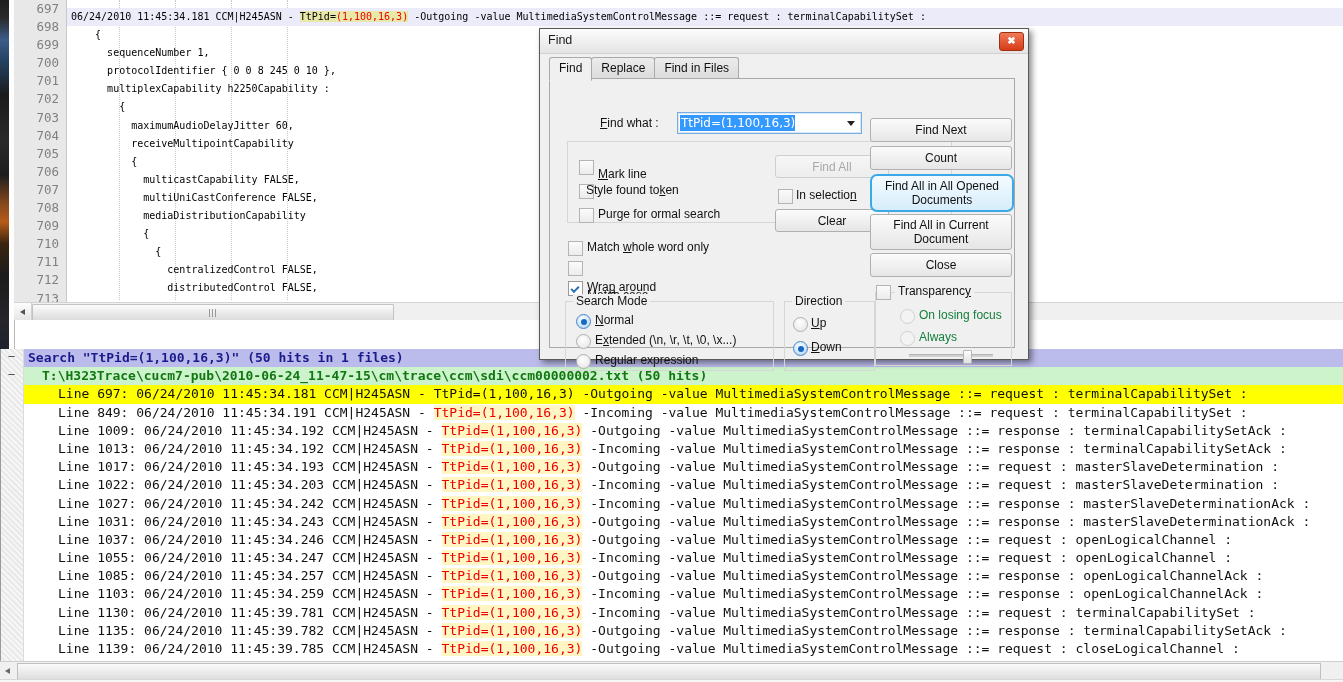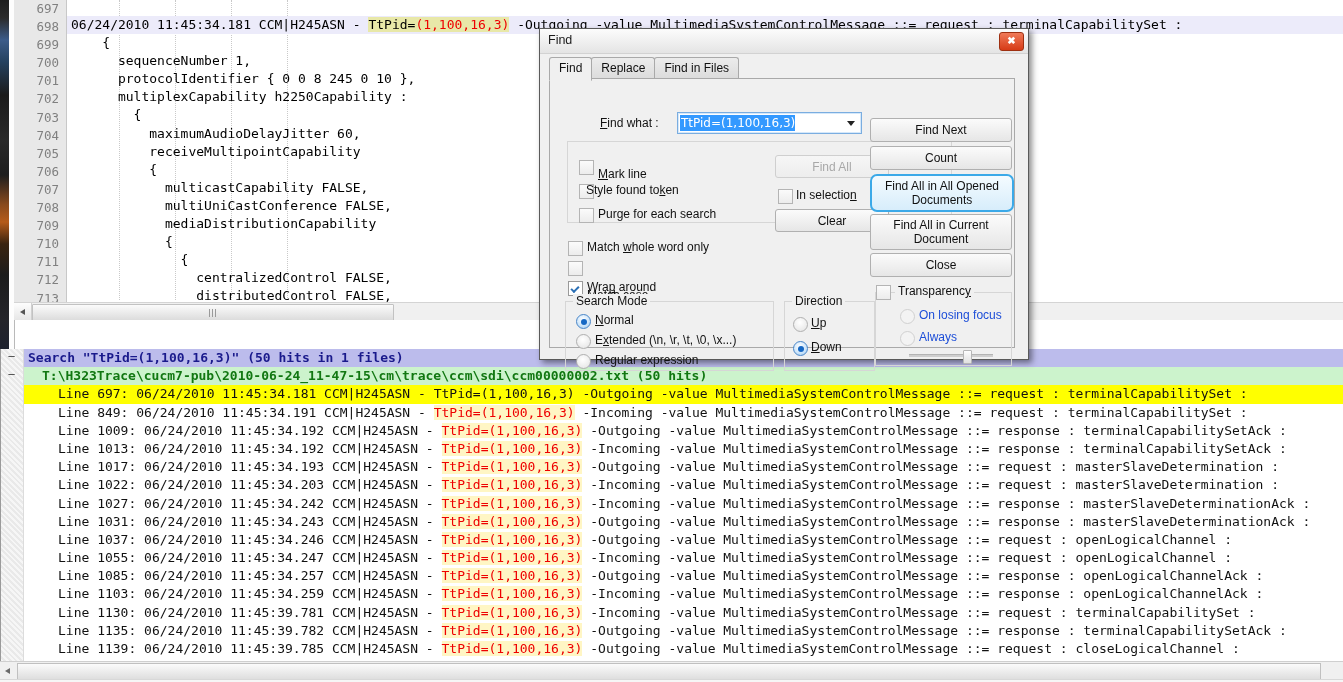--- a/index.html
+++ b/index.html
@@ -15,22 +15,22 @@
       #2b3a2a 432px,#20301f 452px,#1a1a1a 482px,
       #7d1414 510px,#a81b1b 528px,#3a0d0d 552px,
       #1c1c1c 590px,#222 640px,#1a1a1a 682px);}
   .edge-strip2{position:absolute;left:9px;top:0;width:5px;height:682px;background:#fdfdfd;border-right:1px solid #b9b9b9;}
 
   
   .editor{position:absolute;left:14px;top:0;width:1329px;height:320px;background:#fff;overflow:hidden;}
   .gutter{position:absolute;left:0;top:0;width:52px;height:320px;background:#e8e8e8;border-right:1px solid #c8c8c8;}
   .gutter .ln{height:18.1px;line-height:18.1px;text-align:right;padding-right:7px;
     font-family:"DejaVu Sans Mono","Liberation Mono",monospace;font-size:12.5px;color:#808080;}
-  .code{position:absolute;left:53px;top:16px;right:0;height:320px;
-    font-family:"DejaVu Sans Mono","Liberation Mono",monospace;font-size:13px;color:#000;white-space:pre;}
+  .code{position:absolute;left:53px;top:8px;right:0;height:320px;
+    font-family:"DejaVu Sans Mono","Liberation Mono",monospace;font-size:10px;color:#000;white-space:pre;}
   .code .row{height:18.1px;line-height:18.1px;padding-left:4px;}
   .code .row.cur{background:#ecebfa;}
   .hit-y{background:#e8e8a8;}
   .red{color:#ee0000;}
   .indent-guides{position:absolute;left:53px;top:0;width:470px;height:300px;pointer-events:none;}
   .ig{position:absolute;top:0;width:0;border-left:1px dotted #c9c9c9;height:300px;}
 
   
   .hscroll{position:absolute;left:0;bottom:0;height:17px;background:#f0f0f0;border-top:1px solid #d4d4d4;width:100%;}
   .hscroll .arrowL{position:absolute;left:0;top:0;width:17px;height:17px;background:linear-gradient(#fdfdfd,#e6e6e6);border-right:1px solid #d0d0d0;}
@@ -96,21 +96,21 @@
   .grp{position:absolute;border:1px solid #d6d6d6;background:transparent;}
   .grp>.cap{position:absolute;top:-8px;left:7px;background:#f0f0f0;padding:0 3px;font-size:12px;color:#111;}
 
   .cb{position:absolute;width:13px;height:13px;border:1px solid #b4b4b4;background:linear-gradient(#fbfbfb,#ececec);}
   .cb.on{border:1px solid #9a9a9a;background:#fff;}
   .cb.on:after{content:"";position:absolute;left:2px;top:4px;width:6px;height:3px;border-left:2px solid #2a6fb5;border-bottom:2px solid #2a6fb5;transform:rotate(-45deg);}
   .rb{position:absolute;width:13px;height:13px;border-radius:50%;border:1px solid #b0b0b0;background:radial-gradient(circle at 45% 35%,#ffffff,#e2e2e2);}
   .rb.on{border:1px solid #4a86c8;background:radial-gradient(circle at 45% 35%,#ffffff 0%,#cfe6fa 55%,#9dc9ee 100%);}
   .rb.on:after{content:"";position:absolute;left:3.5px;top:3.5px;width:6px;height:6px;border-radius:50%;background:#1668c4;}
   .rb.dis{border:1px solid #d0d0d0;background:#f3f3f3;}
-  .dim{color:#1d4ed8;}
+  .dim{color:#15803d;}
 
   .btn{position:absolute;border:1px solid #b0b0b0;border-radius:3px;
     background:linear-gradient(#fbfbfb,#e6e6e6);font-size:12px;color:#111;text-align:center;
     display:flex;align-items:center;justify-content:center;line-height:14px;}
   .btn.dis{color:#a8a8a8;background:linear-gradient(#f6f6f6,#ededed);border-color:#cfcfcf;}
   .btn.focus{border:2px solid #3ba9e8;background:linear-gradient(#f4fbff,#d7edfb);border-radius:3px;}
 
   .slider{position:absolute;}
   .slider .track{position:absolute;top:4px;left:0;width:100%;height:2px;background:#cfcfcf;border-top:1px solid #b4b4b4;}
   .slider .knob{position:absolute;left:64%;top:0;width:7px;height:12px;background:linear-gradient(#fdfdfd,#e0e0e0);border:1px solid #b6b6b6;border-radius:1px;}
@@ -202,21 +202,21 @@
 
         <div class="grp" style="left:17px;top:62px;width:383px;height:80px;"></div>
 
         <div class="cb" style="left:29px;top:81px;"></div>
         <div class="lbl" style="left:48px;top:88px;"><span class="u">M</span>ark line</div>
 
         <div class="cb" style="left:29px;top:105px;"></div>
         <div class="lbl" style="left:36px;top:104px;">Style found to<span class="u">k</span>en</div>
 
         <div class="cb" style="left:29px;top:129px;"></div>
-        <div class="lbl" style="left:48px;top:128px;">Purge for each search</div>
+        <div class="lbl" style="left:48px;top:128px;">Purge for ormal search</div>
 
         <div class="btn dis" style="left:225px;top:76px;width:112px;height:21px;">
           <span>Find All</span>
         </div>
 
         <div class="cb" style="left:228px;top:110px;"></div>
         <div class="lbl" style="left:246px;top:109px;">In selectio<span class="u">n</span></div>
 
         <div class="btn" style="left:225px;top:130px;width:112px;height:21px;">
           <span>Clear</span>

